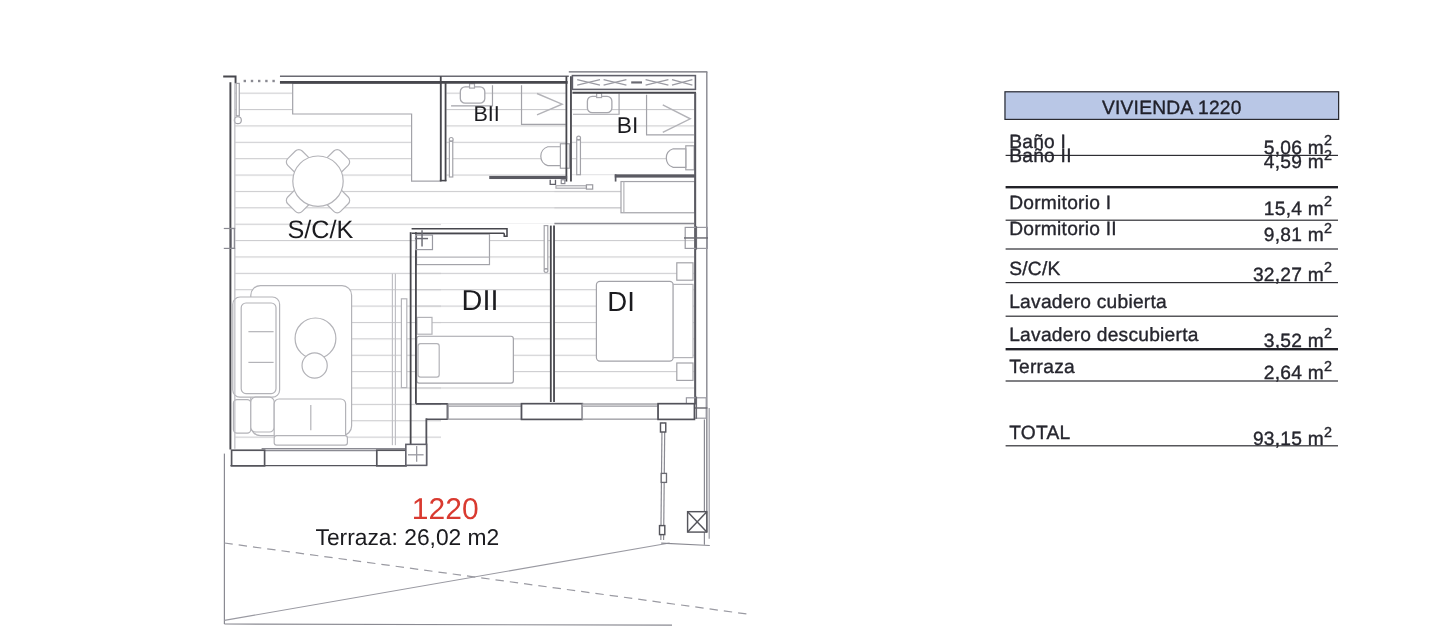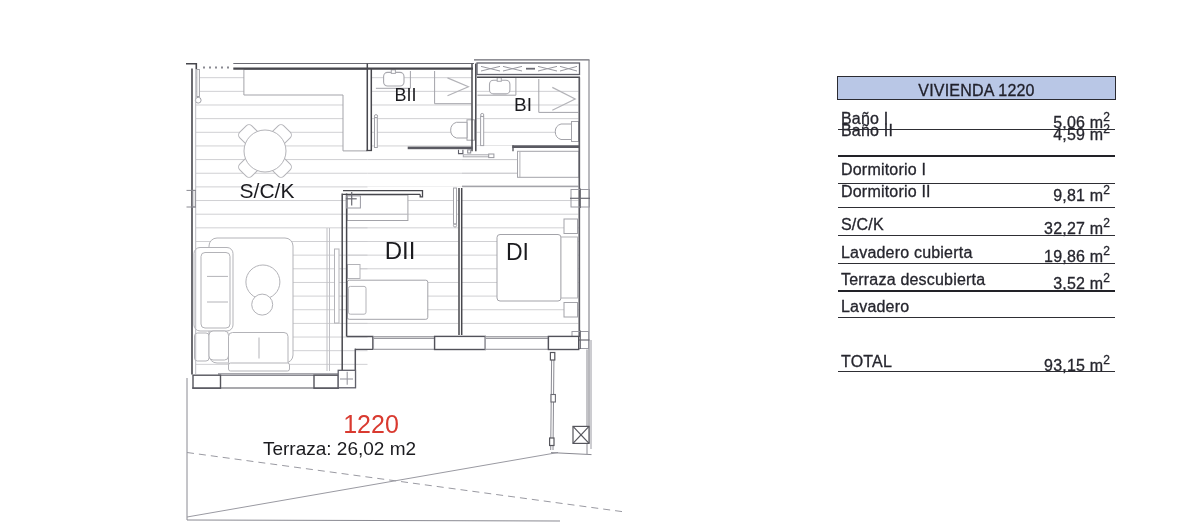--- a/index.html
+++ b/index.html
@@ -281,49 +281,50 @@
 <div class="sep" style="top:128.5px"></div>
 
 <div class="row" style="top:123px">
       <span class="lbl">Baño II</span>
       <span class="val">4,59 m<sup>2</sup></span>
     </div>
 <div class="sep thick" style="top:154.5px"></div>
 
 <div class="row" style="top:162px">
       <span class="lbl">Dormitorio I</span>
+      <span class="val">15,4 m<sup>2</sup></span>
     </div>
 <div class="sep" style="top:182.5px"></div>
 
 <div class="row" style="top:184px">
       <span class="lbl">Dormitorio II</span>
       <span class="val">9,81 m<sup>2</sup></span>
     </div>
 <div class="sep" style="top:207px"></div>
 
 <div class="row" style="top:216.7px">
       <span class="lbl">S/C/K</span>
       <span class="val">32,27 m<sup>2</sup></span>
     </div>
 <div class="sep" style="top:234.5px"></div>
 
 <div class="row" style="top:244.9px">
       <span class="lbl">Lavadero cubierta</span>
-      <span class="val">19,86 m<sup>2</sup></span>
     </div>
 <div class="sep" style="top:262.7px"></div>
 
 <div class="row" style="top:272.2px">
-      <span class="lbl">Terraza descubierta</span>
+      <span class="lbl">Lavadero descubierta</span>
       <span class="val">3,52 m<sup>2</sup></span>
     </div>
 <div class="sep thick" style="top:289.5px"></div>
 
 <div class="row" style="top:298.7px">
-      <span class="lbl">Lavadero</span>
+      <span class="lbl">Terraza</span>
+      <span class="val">2,64 m<sup>2</sup></span>
     </div>
 <div class="sep" style="top:316.5px"></div>
 
 <div class="row" style="top:353.7px">
       <span class="lbl">TOTAL</span>
       <span class="val">93,15 m<sup>2</sup></span>
     </div>
 <div class="sep" style="top:370.5px"></div>
 
 </div>

